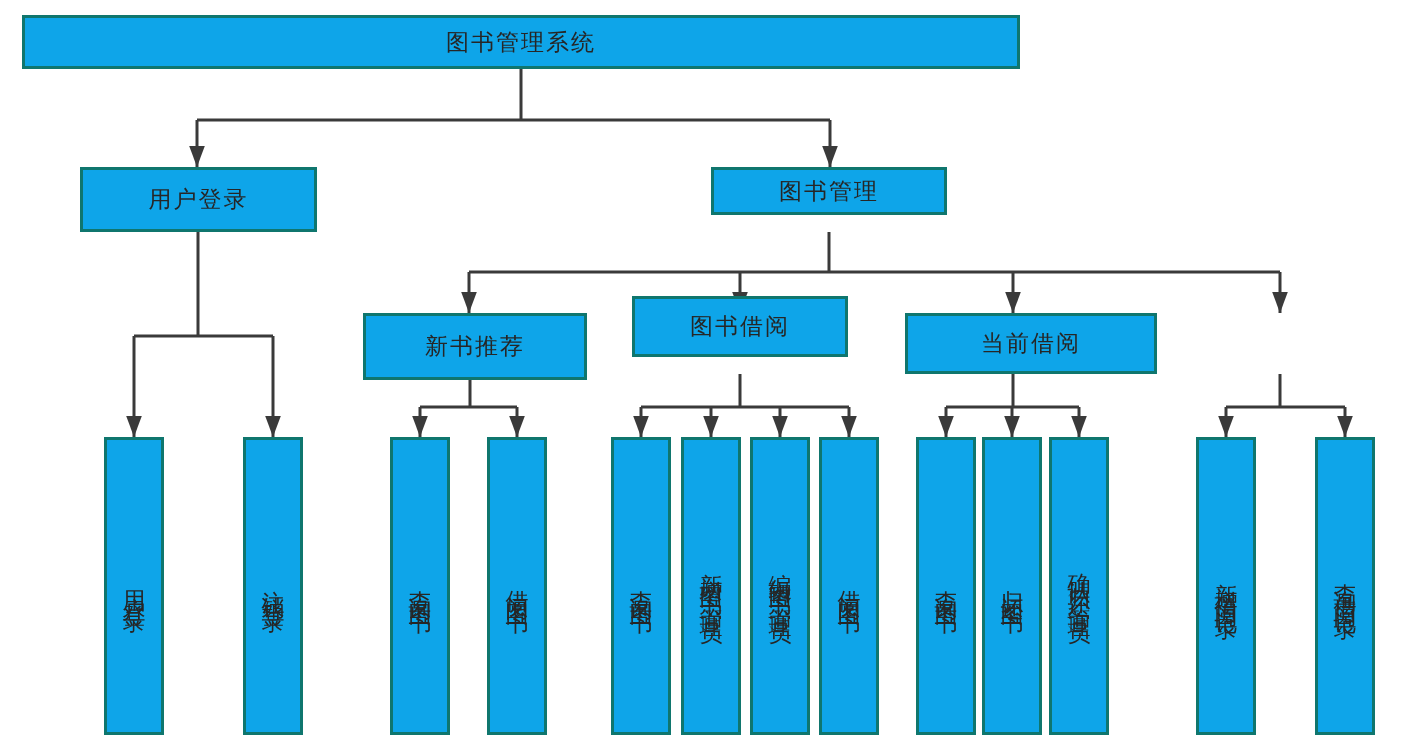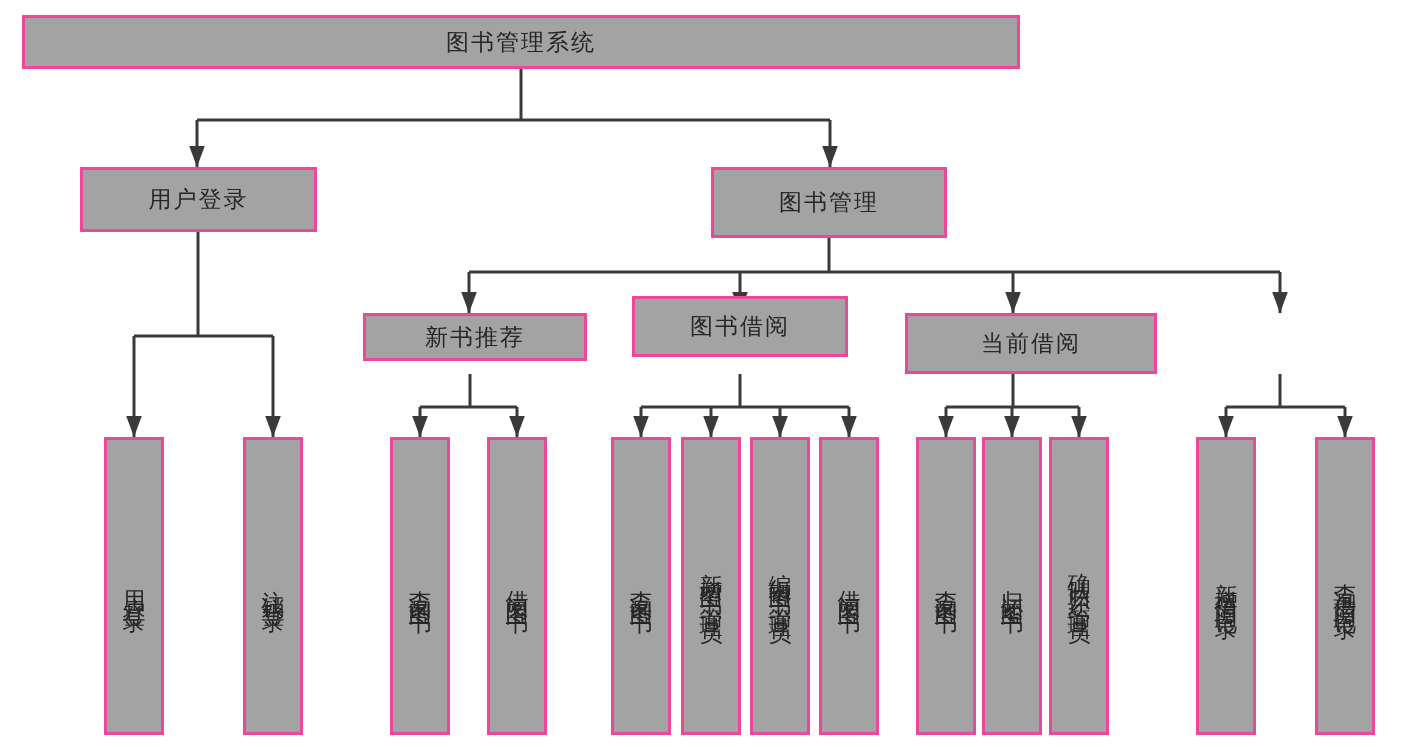--- a/index.html
+++ b/index.html
@@ -17,22 +17,22 @@
   }
   .connectors {
     position: absolute;
     left: 0; top: 0;
     width: 1405px;
     height: 747px;
   }
   .node {
     position: absolute;
     box-sizing: border-box;
-    background: #a3a3a3;
-    border: 3px solid #ec4899;
+    background: #0ea5e9;
+    border: 3px solid #0f766e;
     display: flex;
     align-items: center;
     justify-content: center;
     color: #262626;
   }
   .node .lbl {
     font-size: 23px;
     letter-spacing: 2px;
     white-space: nowrap;
   }
@@ -41,23 +41,23 @@
     text-orientation: mixed;
     font-size: 23px;
     line-height: 1;
     letter-spacing: 7px;
     color: #262626;
   }
   
   .n-root            { left: 22px;   top: 15px;  width: 998px; height: 54px; }
   
   .n-user-login      { left: 80px;   top: 167px; width: 237px; height: 65px; }
-  .n-book-mgmt       { left: 711px;  top: 167px; width: 236px; height: 71px; }
+  .n-book-mgmt       { left: 711px;  top: 167px; width: 236px; height: 48px; }
   
-  .n-new-book-rec    { left: 363px;  top: 313px; width: 224px; height: 48px; }
+  .n-new-book-rec    { left: 363px;  top: 313px; width: 224px; height: 67px; }
   .n-book-borrow     { left: 632px;  top: 296px; width: 216px; height: 61px; }
   .n-current-borrow  { left: 905px;  top: 313px; width: 252px; height: 61px; }
   .n-borrow-records  { left: 1172px; top: 313px; width: 216px; height: 61px; }
   
   .leaf { top: 437px; width: 60px; height: 298px; }
   .lf-1  { left: 104px; }
   .lf-2  { left: 243px; }
   .lf-3  { left: 390px; }
   .lf-4  { left: 487px; }
   .lf-5  { left: 611px; }

